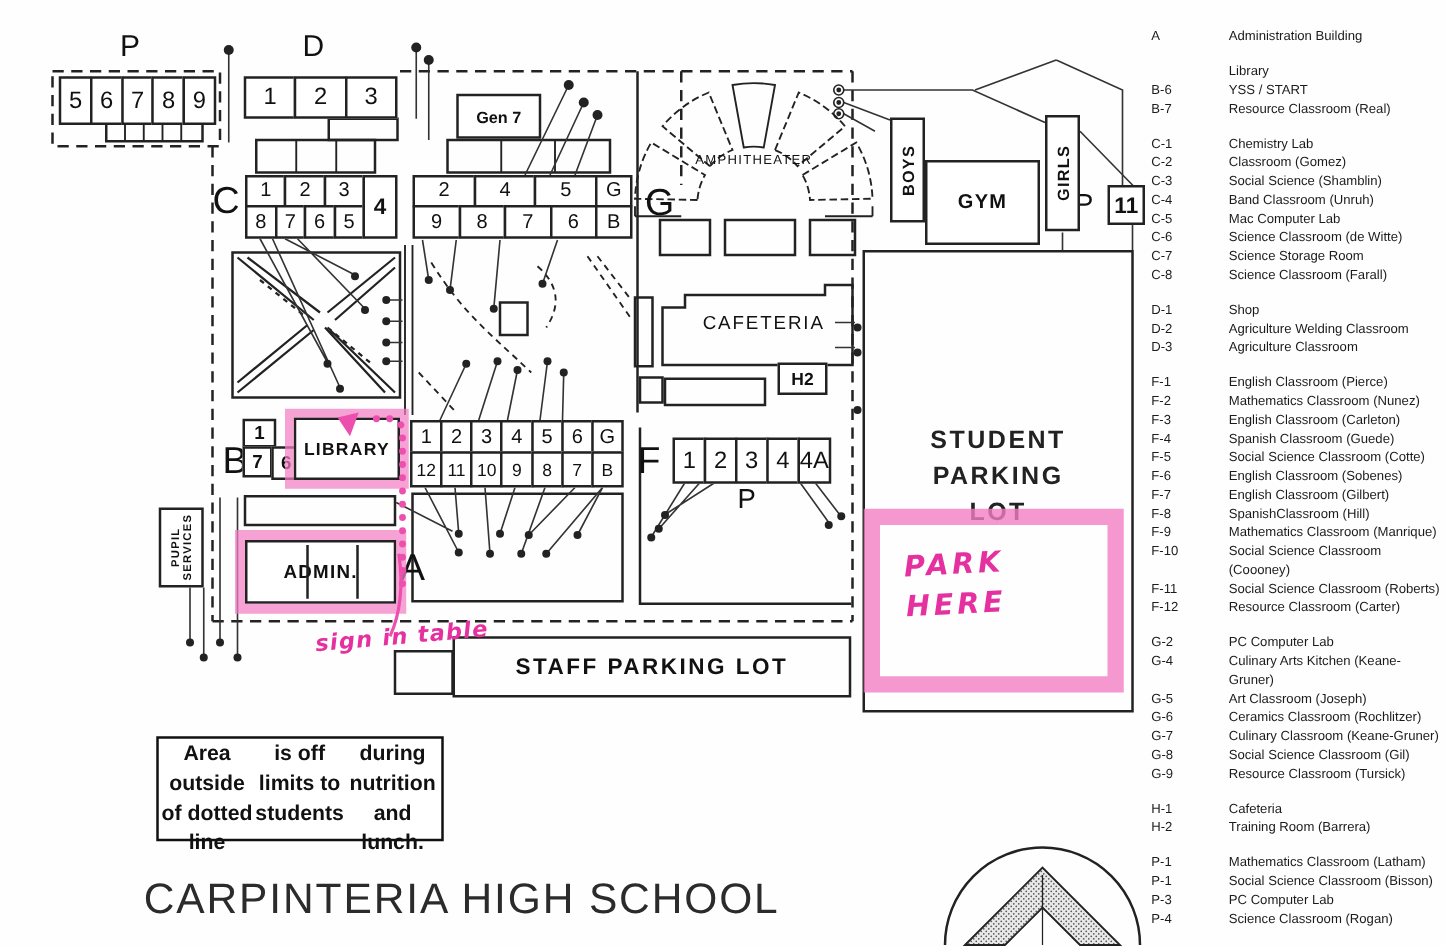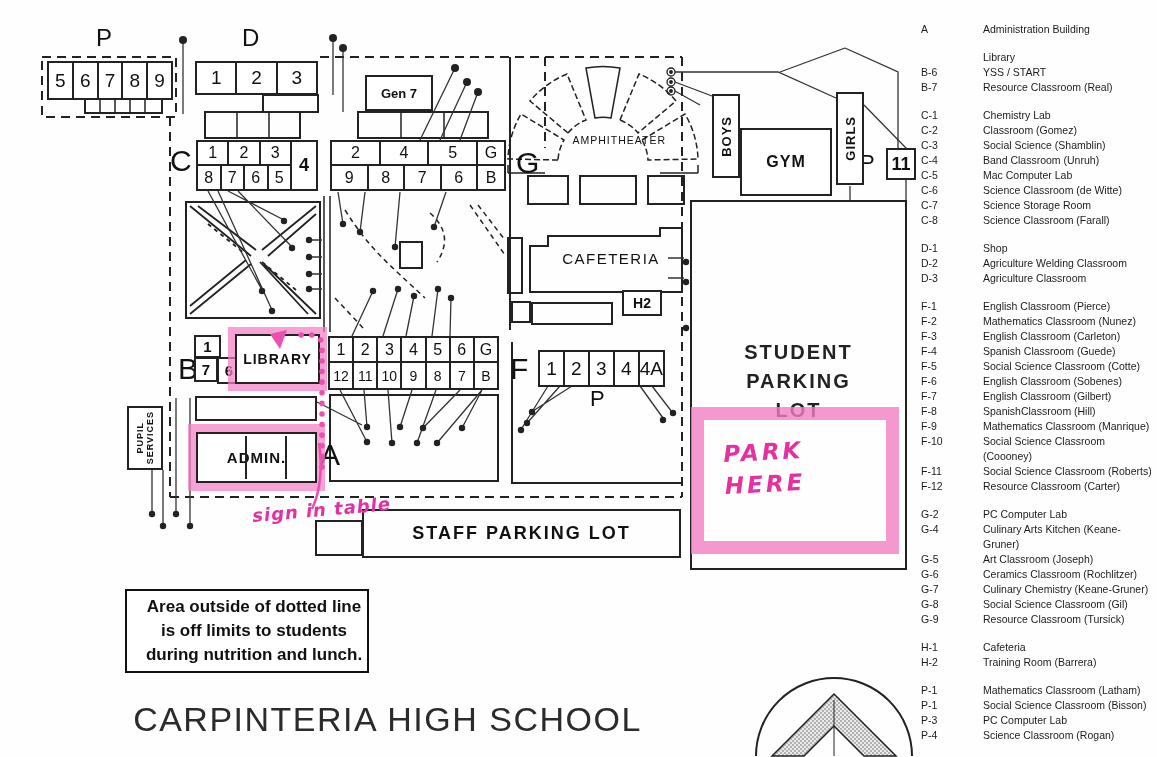--- a/index.html
+++ b/index.html
@@ -23,23 +23,23 @@
   .pink-outline8{outline:8px solid rgba(243,126,196,.72);}
   .hand{position:absolute;color:#e5309f;font-style:italic;font-weight:bold;
         font-family:"DejaVu Sans",sans-serif;}
   .legend{position:absolute;left:905px;top:22px;width:250px;font-size:10.5px;color:#1b1b1b;}
   .lg-group{margin-bottom:13px;}
   .lg-row{display:flex;line-height:15px;}
   .lg-code{flex:none;width:62px;padding-left:16px;}
   .lg-label{flex:1;}
   .centerlines{display:flex;flex-direction:column;align-items:center;}
   .note{position:absolute;left:125px;top:589px;width:226px;height:80px;border:2px solid #111;
-        display:flex;flex-direction:column;justify-content:center;text-align:center;
-        font-weight:bold;font-size:17px;line-height:1.4;background:#fff;padding-left:14px;}
-  .title{position:absolute;left:115px;top:700px;width:545px;text-align:center;
+        display:flex;flex-direction:row;justify-content:center;text-align:center;
+        font-weight:bold;font-size:17px;line-height:1.4;background:#fff;}
+  .title{position:absolute;left:115px;top:700px;width:545px;text-align:left;
          font-size:34px;letter-spacing:1.5px;color:#2b2b2b;}
   .overlay{pointer-events:none;z-index:30;}
   .vd{position:absolute;top:2px;bottom:2px;width:0;border-left:2px solid #222;}
 </style>
 </head>
 <body>
 
 <div class="page">
 
   <svg width="1157" height="757" viewBox="0 0 1157 757">
@@ -269,21 +269,21 @@
       <div class="cell">4</div>
       <div class="cell">4A</div>
     </div>
 
   <div class="mapbox" style="left:194px;top:335px;width:27px;height:23px;font-size:15px;">1</div>
   <div class="mapbox" style="left:194px;top:357px;width:24px;height:25px;font-size:15px;">7</div>
   <div class="mapbox" style="left:217px;top:357px;width:24px;height:27px;font-size:15px;">6</div>
   <div class="mapbox pink-outline7" style="left:235px;top:334px;width:85px;height:50px;font-size:14px;letter-spacing:1px;">LIBRARY</div>
 
   <div class="mapbox" style="left:365px;top:75px;width:68px;height:36px;font-size:13px;">Gen 7</div>
-  <div class="abs" style="left:540px;top:134px;width:126px;text-align:right;font-size:10.5px;letter-spacing:1px;">AMPHITHEATER</div>
+  <div class="abs" style="left:540px;top:122px;width:126px;text-align:center;font-size:10.5px;letter-spacing:1px;">AMPHITHEATER</div>
   <div class="mapbox" style="left:712px;top:94px;width:28px;height:84px;font-size:13px;">
       <span class="vtext">BOYS</span>
     </div>
   <div class="mapbox" style="left:740px;top:128px;width:92px;height:68px;font-size:16px;letter-spacing:1px;">GYM</div>
   <div class="mapbox" style="left:836px;top:92px;width:28px;height:93px;font-size:13px;">
       <span class="vtext">GIRLS</span>
     </div>
   <div class="mapbox" style="left:886px;top:148px;width:30px;height:32px;font-size:18px;">11</div>
   <div class="abs" style="left:548px;top:250px;width:126px;text-align:center;font-size:15px;letter-spacing:1.5px;">CAFETERIA</div>
   <div class="mapbox" style="left:622px;top:290px;width:40px;height:26px;font-size:14px;">H2</div>
@@ -456,21 +456,21 @@
         <div class="lg-row">
           <span class="lg-code">G-5</span>
           <span class="lg-label">Art Classroom (Joseph)</span>
         </div>
         <div class="lg-row">
           <span class="lg-code">G-6</span>
           <span class="lg-label">Ceramics Classroom (Rochlitzer)</span>
         </div>
         <div class="lg-row">
           <span class="lg-code">G-7</span>
-          <span class="lg-label">Culinary Chemistry (Keane-Gruner)</span>
+          <span class="lg-label">Culinary Classroom (Keane-Gruner)</span>
         </div>
         <div class="lg-row">
           <span class="lg-code">G-8</span>
           <span class="lg-label">Social Science Classroom (Gil)</span>
         </div>
         <div class="lg-row">
           <span class="lg-code">G-9</span>
           <span class="lg-label">Resource Classroom (Tursick)</span>
         </div>
       </div>

